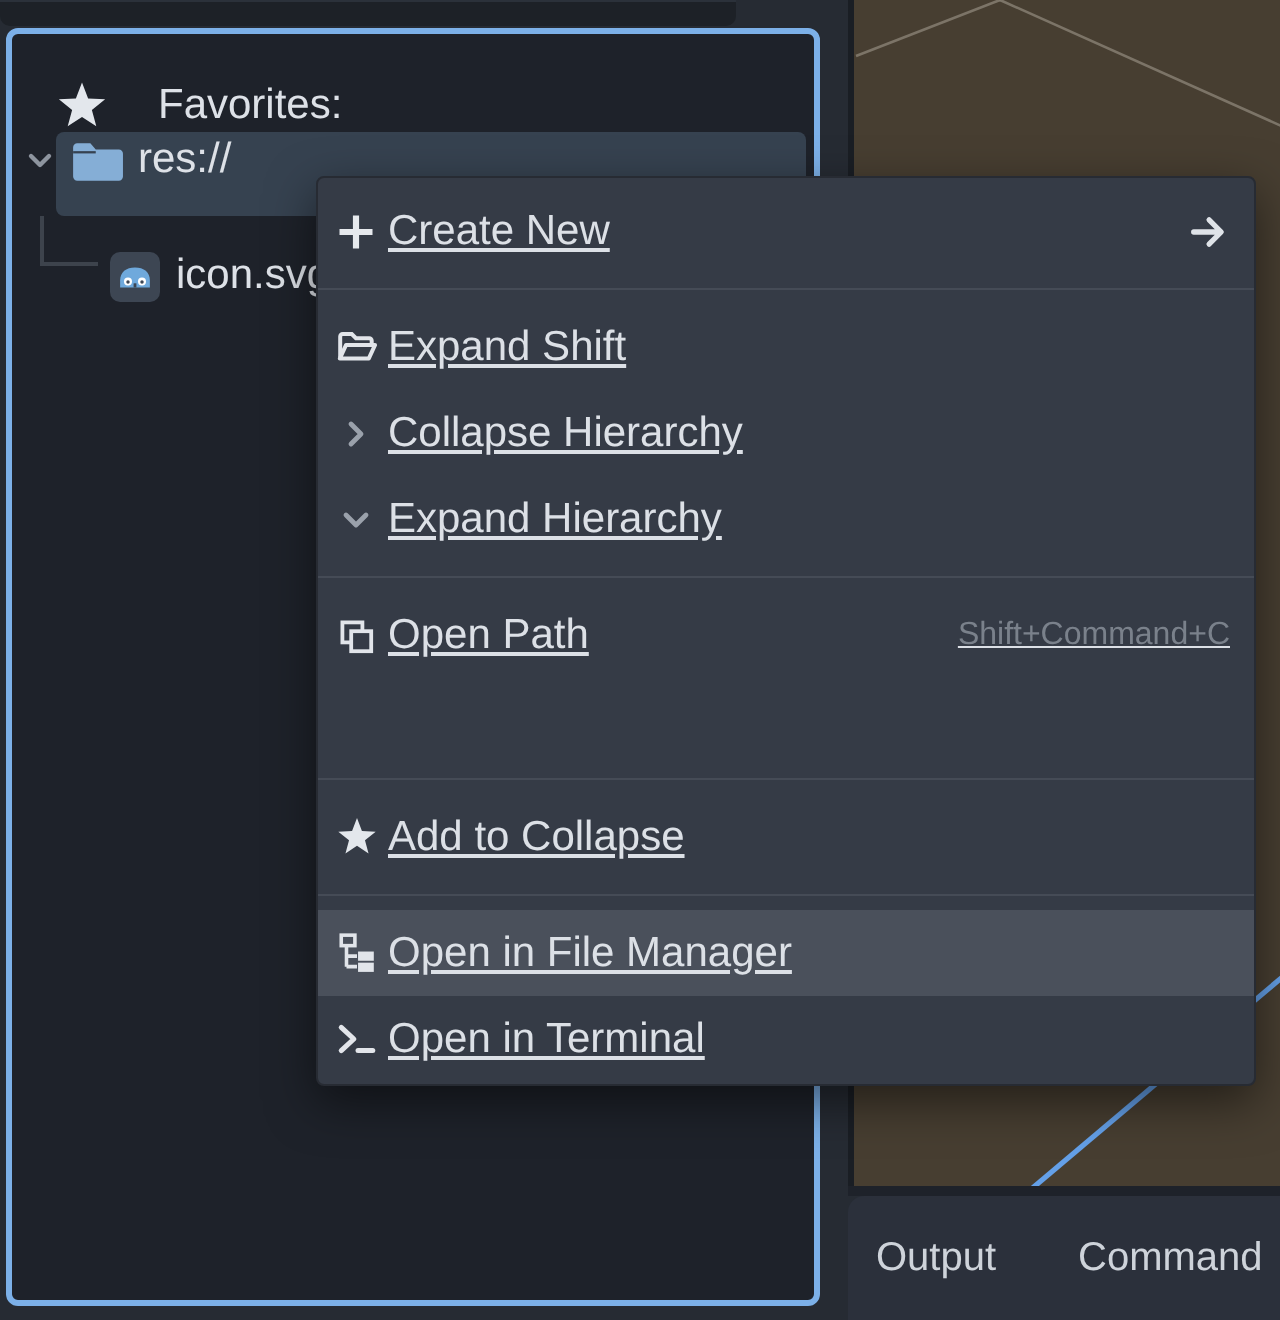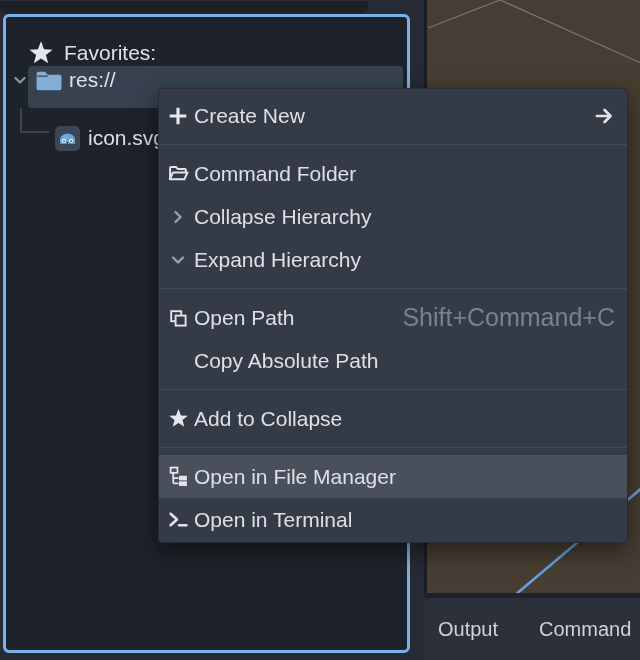--- a/index.html
+++ b/index.html
@@ -23,21 +23,21 @@
   }
   .viewport svg{position:absolute;left:0;top:0;}
   
   .fs-panel{
     position:absolute;left:3px;top:14px;width:407px;height:639px;
     box-sizing:border-box;background:#1e222a;
     border:3px solid #7cb0e8;border-radius:6px;
     z-index:5;
   }
   .fs-row{position:absolute;display:flex;align-items:center;color:#dde1e7;font-size:21px;}
-  .fav-row{left:22px;top:15px;height:42px;gap:10px;}
+  .fav-row{left:22px;top:15px;height:42px;gap:25px;}
   .selection{
     position:absolute;left:22px;top:49px;width:375px;height:42px;
     background:#364250;border-radius:4px;
   }
   .res-row{left:6px;top:49px;height:28px;gap:7px;}
   .file-row{left:49px;top:100px;height:42px;gap:8px;}
   .tree-elbow{
     position:absolute;left:14px;top:91px;width:27px;height:23px;
     border-left:2px solid #3d434c;border-bottom:2px solid #3d434c;
   }
@@ -48,26 +48,26 @@
   
   .menu{
     position:absolute;left:158px;top:88px;width:470px;height:455px;
     box-sizing:border-box;background:#353b46;
     border:1px solid #272b33;border-radius:4px;
     box-shadow:0 8px 24px rgba(0,0,0,.5);
     z-index:20;display:flex;flex-direction:column;padding:5px 0 3px 0;
   }
   .menu-item{
     height:43px;flex:none;display:flex;align-items:center;
-    padding:0 12px 0 8px;color:#dce0e6;font-size:21px;cursor:default;
+    padding:0 12px 0 8px;color:#dce0e6;font-size:21px;cursor:default;text-decoration:underline;
   }
   .menu-item .mi-icon{width:22px;height:22px;margin-right:5px;flex:none;display:flex;align-items:center;justify-content:center;}
   .menu-item.hovered{background:#4a505b;}
   .mi-right{margin-left:auto;display:flex;align-items:center;}
-  .shortcut{color:#7a818b;font-size:25px;}
+  .shortcut{color:#7a818b;font-size:16px;}
   .menu-sep{height:0;border-top:1px solid #454b56;margin:7px 0;flex:none;}
   
   .bottom-strip{position:absolute;left:424px;top:593px;width:216px;height:5px;background:#1e222a;}
   .bottom-panel{
     position:absolute;left:424px;top:598px;width:216px;height:62px;
     background:#2b303b;border-radius:8px 0 0 0;
     display:flex;align-items:center;padding-left:14px;box-sizing:border-box;gap:41px;
     z-index:4;
   }
   .bp-tab{color:#ced3da;font-size:20px;cursor:default;background:none;border:none;padding:0;font-family:inherit;}
@@ -142,21 +142,21 @@
 
   <div class="menu-sep"></div>
 
   <div class="menu-item">
     <span class="mi-icon">
       <svg width="21" height="21" viewBox="0 0 20 20">
         <path d="M2 15 V5 a1.2 1.2 0 0 1 1.2 -1.2 h4.3 l2 2 h6.3 a1.2 1.2 0 0 1 1.2 1.2 v1.5" fill="none" stroke="#e2e5ea" stroke-width="1.9"></path>
         <path d="M1.8 15.5 L4.8 9 H18.6 L15.6 15.5 Z" fill="none" stroke="#e2e5ea" stroke-width="1.9" stroke-linejoin="round"></path>
       </svg>
     </span>
-    <span>Command Folder</span>
+    <span>Expand Shift</span>
   </div>
 
   <div class="menu-item">
     <span class="mi-icon">
       <svg width="20" height="20" viewBox="0 0 20 20">
           <path d="M7.5 5 L12.5 10 L7.5 15" fill="none" stroke="#9aa1ab" stroke-width="2.4" stroke-linecap="round" stroke-linejoin="round"></path>
         </svg>
     </span>
     <span>Collapse Hierarchy</span>
   </div>
@@ -178,21 +178,20 @@
         <rect x="3.2" y="3.2" width="10" height="10" fill="none" stroke="#e2e5ea" stroke-width="1.9"></rect>
         <rect x="7.6" y="7.6" width="10" height="10" fill="#353b46" stroke="#e2e5ea" stroke-width="1.9"></rect>
       </svg>
     </span>
     <span>Open Path</span>
     <span class="mi-right shortcut">Shift+Command+C</span>
   </div>
 
   <div class="menu-item">
     <span class="mi-icon"></span>
-    <span>Copy Absolute Path</span>
   </div>
 
   <div class="menu-sep"></div>
 
   <div class="menu-item">
     <span class="mi-icon">
       <svg width="21" height="21" viewBox="0 0 20 20">
           <path d="M10 1 L12.35 7.1 18.9 7.45 13.8 11.5 15.5 17.8 10 14.2 4.5 17.8 6.2 11.5 1.1 7.45 7.65 7.1 Z" fill="#e3e7ec"></path>
         </svg>
     </span>

